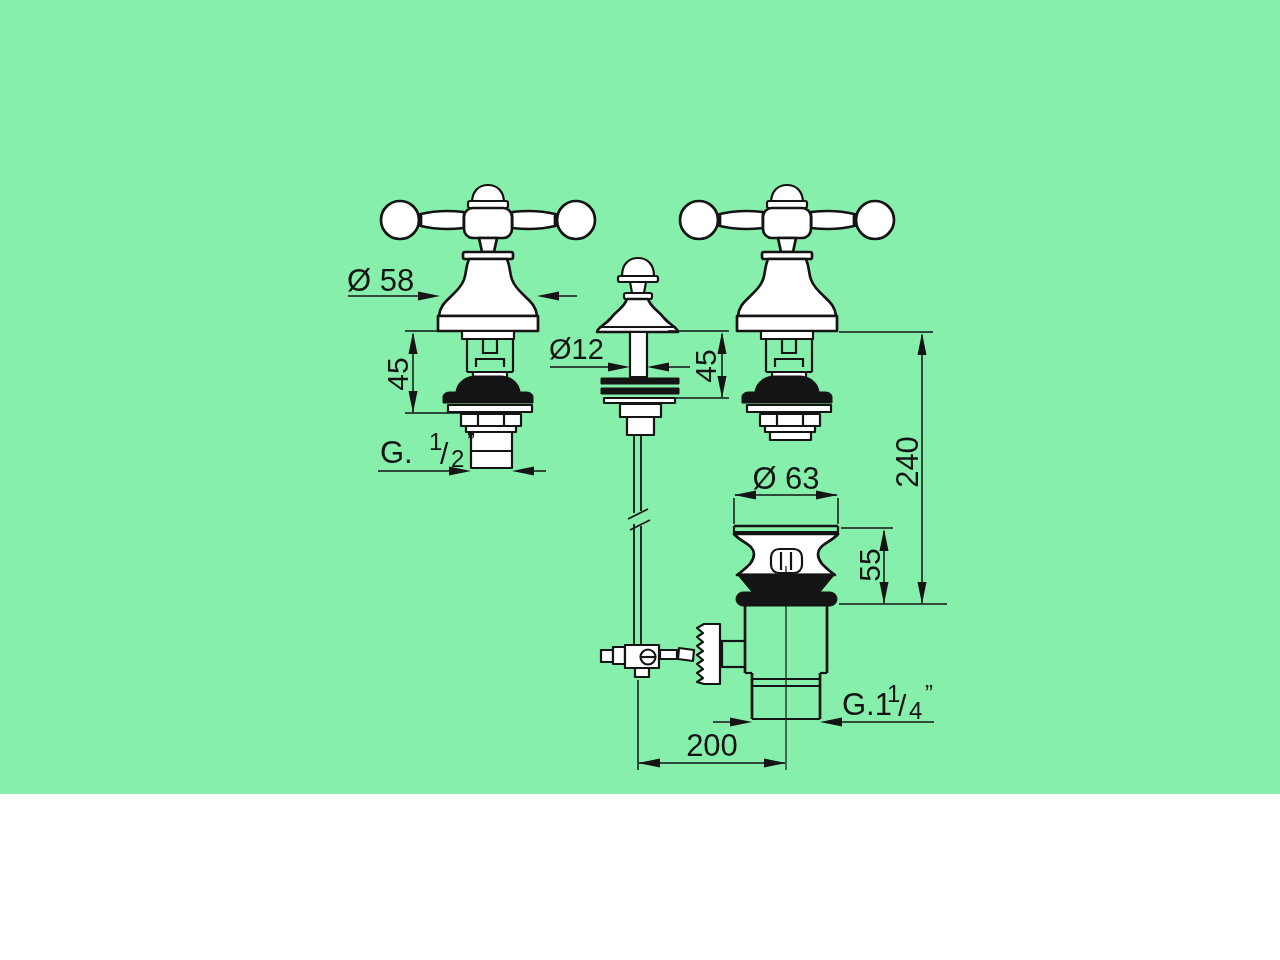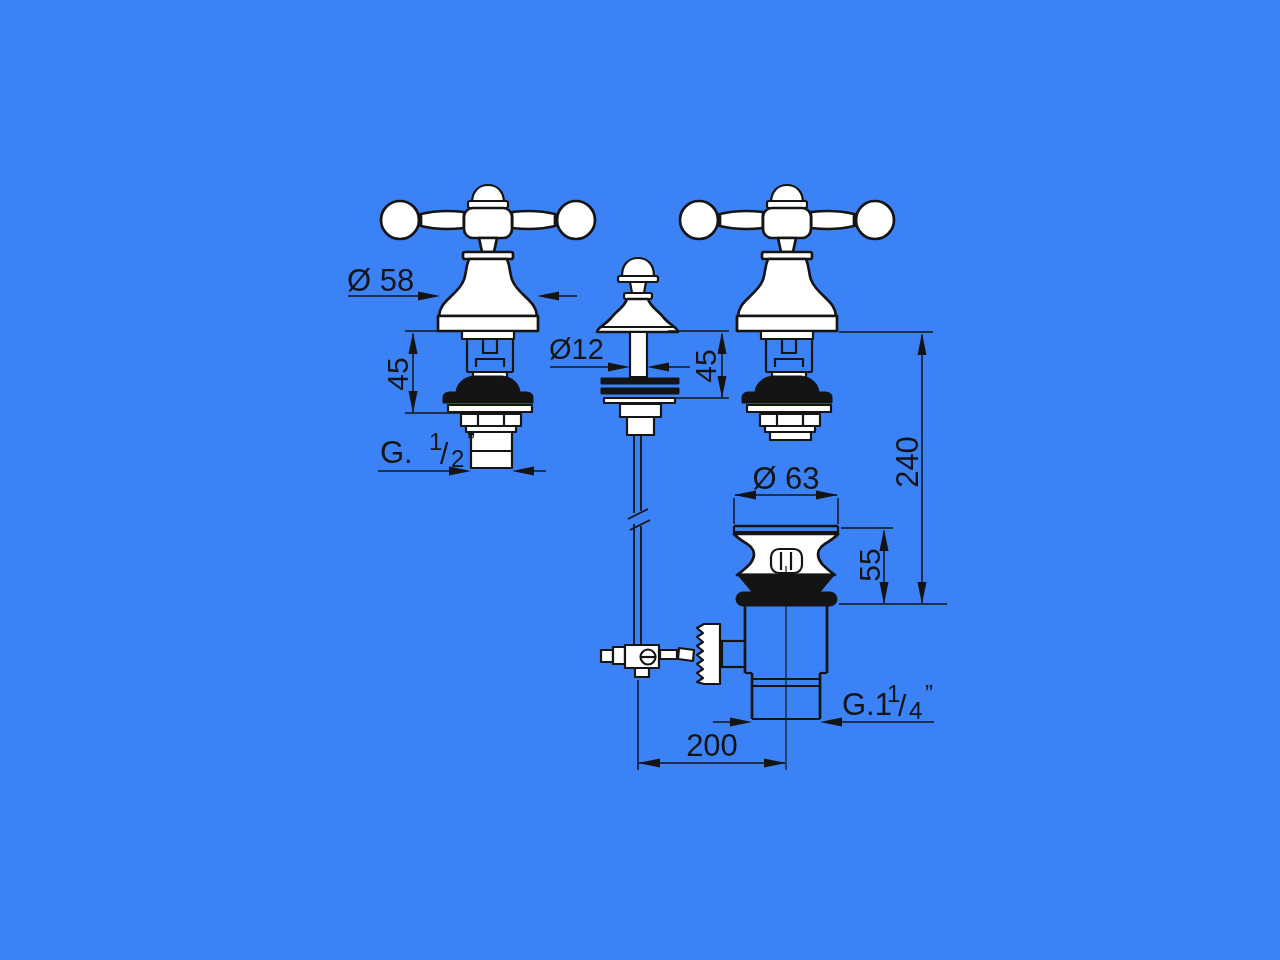--- a/index.html
+++ b/index.html
@@ -1,16 +1,16 @@
 <!DOCTYPE html>
 <html><head>
 <meta charset="utf-8">
 <style>
   html,body{margin:0;padding:0;background:#ffffff;}
-  .canvas{position:relative;width:1280px;height:960px;background:#3b82f6;overflow:hidden;}
+  .canvas{position:relative;width:1280px;height:794px;background:#86efac;overflow:hidden;}
   svg{position:absolute;left:0;top:0;}
   
   .o  {stroke:#141414;stroke-width:2.7;fill:#ffffff;stroke-linejoin:round;}
   .o2 {stroke:#141414;stroke-width:2.2;fill:#ffffff;stroke-linejoin:round;}
   .ln {stroke:#141414;stroke-width:2.2;fill:none;stroke-linecap:butt;}
   .ln3{stroke:#141414;stroke-width:2.7;fill:none;}
   .thin{stroke:#141414;stroke-width:1.8;fill:none;}
   .blk{fill:#141414;stroke:#141414;stroke-width:1;stroke-linejoin:round;}
   .dim{stroke:#141414;stroke-width:1.5;fill:none;stroke-linecap:butt;}
   .cl {stroke:#141414;stroke-width:1.2;fill:none;}

